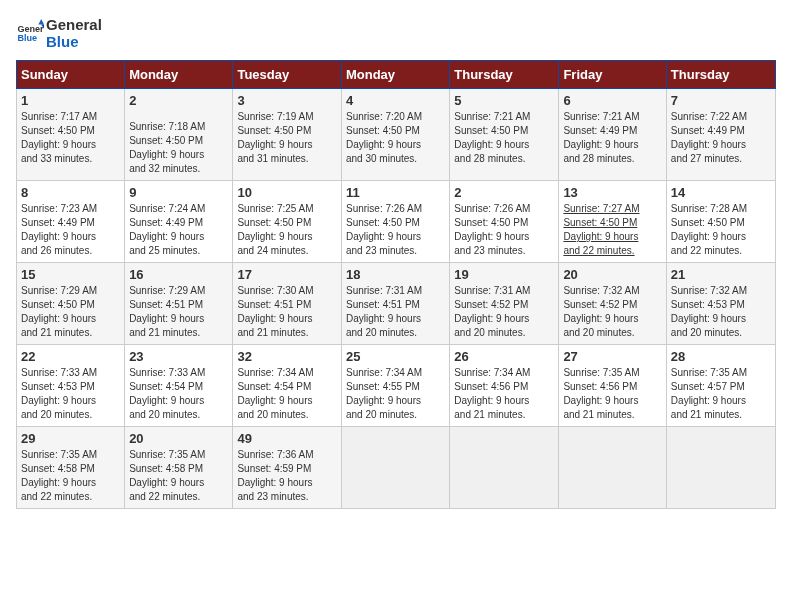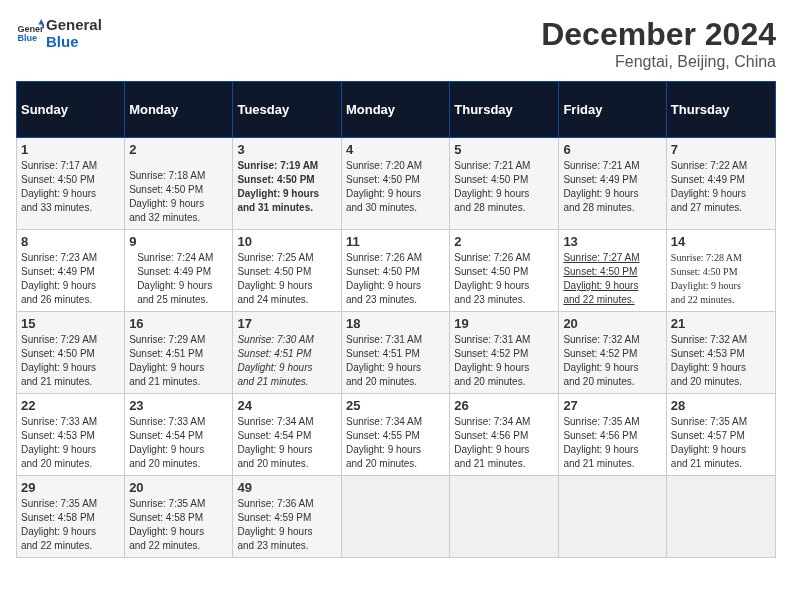--- a/index.html
+++ b/index.html
@@ -37,23 +37,23 @@
       font-size: 16px;
       font-weight: normal;
       color: #555;
     }
     table {
       width: 100%;
       border-collapse: collapse;
       font-size: 11px;
     }
     thead tr th {
-      background-color: #0f172a;
+      background-color: #7f1d1d;
       color: #fff;
-      padding: 20px 4px;
+      padding: 6px 4px;
       text-align: left;
       font-size: 13px;
       font-weight: bold;
       border: 1px solid #0d47a1;
     }
     tbody tr td {
       border: 1px solid #ccc;
       vertical-align: top;
       padding: 4px;
       width: 113px;
@@ -91,24 +91,20 @@
       <text x="2" y="18" font-size="13" font-weight="bold" fill="#333" font-family="Arial">General</text>
       <text x="2" y="32" font-size="13" font-weight="bold" fill="#1565c0" font-family="Arial">Blue</text>
       <polygon points="32,8 40,8 36,0" fill="#1565c0"></polygon>
       <polygon points="36,8 40,14 40,8" fill="#0d47a1"></polygon>
     </svg>
     <div>
       <div style="font-size:15px;font-weight:bold;color:#333;">General</div>
       <div style="font-size:15px;font-weight:bold;color:#1565c0;">Blue</div>
     </div>
   </div>
-  <div class="title-block">
-    <h1>December 2024</h1>
-    <h2>Fengtai, Beijing, China</h2>
-  </div>
 </div>
 
 <table>
   <thead>
     <tr>
     <th>Sunday</th>
         <th>Monday</th>
         <th>Tuesday</th>
         <th>Monday</th>
         <th>Thursday</th>
@@ -127,21 +123,21 @@
         </td>
         <td>
           <span class="day-num">2</span>
           <div class="day-info" style="white-space: pre-line; margin-top: 12px;">Sunrise: 7:18 AM
 Sunset: 4:50 PM
 Daylight: 9 hours
 and 32 minutes.</div>
         </td>
         <td>
           <span class="day-num">3</span>
-          <div class="day-info" style="white-space: pre-line; font-weight: bold;">Sunrise: 7:19 AM
+          <div class="day-info" style="white-space: pre-line;">Sunrise: 7:19 AM
 Sunset: 4:50 PM
 Daylight: 9 hours
 and 31 minutes.</div>
         </td>
         <td>
           <span class="day-num">4</span>
           <div class="day-info" style="white-space: pre-line;">Sunrise: 7:20 AM
 Sunset: 4:50 PM
 Daylight: 9 hours
 and 30 minutes.</div>
@@ -171,21 +167,21 @@
       <tr>
         <td>
           <span class="day-num">8</span>
           <div class="day-info" style="white-space: pre-line;">Sunrise: 7:23 AM
 Sunset: 4:49 PM
 Daylight: 9 hours
 and 26 minutes.</div>
         </td>
         <td>
           <span class="day-num">9</span>
-          <div class="day-info" style="white-space: pre-line; margin-left: 8px;">Sunrise: 7:24 AM
+          <div class="day-info" style="white-space: pre-line;">Sunrise: 7:24 AM
 Sunset: 4:49 PM
 Daylight: 9 hours
 and 25 minutes.</div>
         </td>
         <td>
           <span class="day-num">10</span>
           <div class="day-info" style="white-space: pre-line;">Sunrise: 7:25 AM
 Sunset: 4:50 PM
 Daylight: 9 hours
 and 24 minutes.</div>
@@ -206,21 +202,21 @@
         </td>
         <td>
           <span class="day-num">13</span>
           <div class="day-info" style="white-space: pre-line; text-decoration: underline;">Sunrise: 7:27 AM
 Sunset: 4:50 PM
 Daylight: 9 hours
 and 22 minutes.</div>
         </td>
         <td>
           <span class="day-num">14</span>
-          <div class="day-info" style="white-space: pre-line; font-family: Liberation Serif, serif;">Sunrise: 7:28 AM
+          <div class="day-info" style="white-space: pre-line;">Sunrise: 7:28 AM
 Sunset: 4:50 PM
 Daylight: 9 hours
 and 22 minutes.</div>
         </td>
       </tr>
       <tr>
         <td>
           <span class="day-num">15</span>
           <div class="day-info" style="white-space: pre-line;">Sunrise: 7:29 AM
 Sunset: 4:50 PM
@@ -229,21 +225,21 @@
         </td>
         <td>
           <span class="day-num">16</span>
           <div class="day-info" style="white-space: pre-line;">Sunrise: 7:29 AM
 Sunset: 4:51 PM
 Daylight: 9 hours
 and 21 minutes.</div>
         </td>
         <td>
           <span class="day-num">17</span>
-          <div class="day-info" style="white-space: pre-line; font-style: italic;">Sunrise: 7:30 AM
+          <div class="day-info" style="white-space: pre-line;">Sunrise: 7:30 AM
 Sunset: 4:51 PM
 Daylight: 9 hours
 and 21 minutes.</div>
         </td>
         <td>
           <span class="day-num">18</span>
           <div class="day-info" style="white-space: pre-line;">Sunrise: 7:31 AM
 Sunset: 4:51 PM
 Daylight: 9 hours
 and 20 minutes.</div>
@@ -279,21 +275,21 @@
 and 20 minutes.</div>
         </td>
         <td>
           <span class="day-num">23</span>
           <div class="day-info" style="white-space: pre-line;">Sunrise: 7:33 AM
 Sunset: 4:54 PM
 Daylight: 9 hours
 and 20 minutes.</div>
         </td>
         <td>
-          <span class="day-num">24</span>
+          <span class="day-num">32</span>
           <div class="day-info" style="white-space: pre-line;">Sunrise: 7:34 AM
 Sunset: 4:54 PM
 Daylight: 9 hours
 and 20 minutes.</div>
         </td>
         <td>
           <span class="day-num">25</span>
           <div class="day-info" style="white-space: pre-line;">Sunrise: 7:34 AM
 Sunset: 4:55 PM
 Daylight: 9 hours

